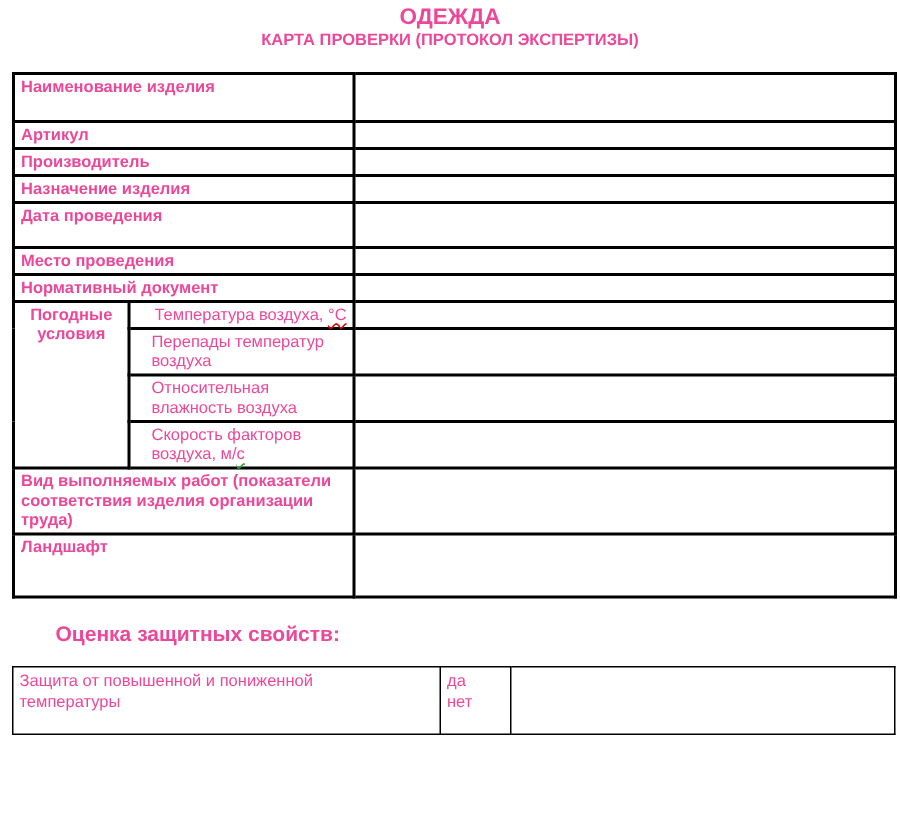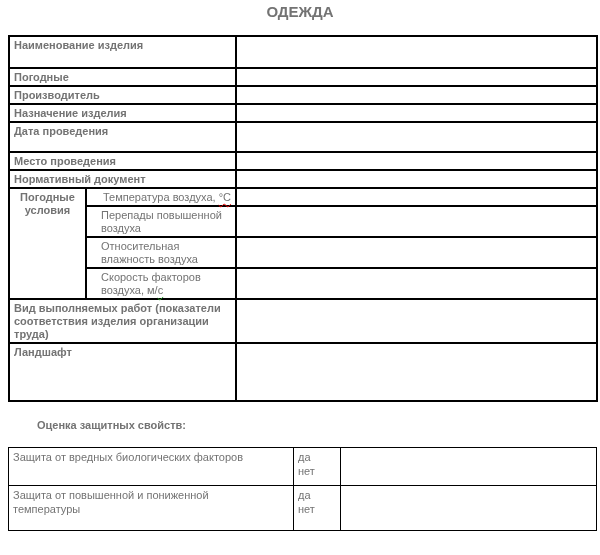--- a/index.html
+++ b/index.html
@@ -1,71 +1,72 @@
 <!DOCTYPE html>
 <html><head>
 <meta charset="utf-8">
 <style>
   html,body{margin:0;padding:0;background:#fff;}
   .page{
     position:relative;width:600px;height:555px;overflow:hidden;
-    background:#ffffff;color:#737373;
+    background:#ffffff;color:#ec4899;
     font-family:"Liberation Sans","DejaVu Sans",sans-serif;
   }
   .doc-title{padding-top:3px;text-align:center;font-weight:bold;font-size:15px;line-height:18px;}
   .doc-subtitle{text-align:center;font-weight:bold;font-size:11px;line-height:13px;}
 
   table{border-collapse:collapse;table-layout:fixed;}
   td{vertical-align:top;background:#fff;}
 
   
   .info-table{margin:14px 0 0 8px;width:588px;}
   .info-table td{border:2px solid #000;padding:1px 4px 1px 4px;}
   .info-table .lbl{font-weight:bold;font-size:11px;line-height:13px;padding-top:2px;}
   .info-table .sub-lbl{font-weight:normal;font-size:11px;line-height:13px;padding:2px 2px 1px 14px;}
   .r-name{height:32px;padding-left:28px;} .r-art{height:17px;} .r-manu{height:18px;} .r-purp{height:18px;}
   .r-date{height:30px;} .r-place{height:18px;} .r-norm{height:17px;}
   .r-w1{height:16px;text-align:center;} .r-w2{height:27px;} .r-w3{height:27px;margin-top:16px;} .r-w4{height:28px;}
-  .r-work{height:44px;} .r-land{height:58px;}
+  .r-work{height:44px;} .r-land{height:42px;}
 
   
-  .section-heading{margin:16px 0 0 37px;font-weight:bold;font-size:11px;line-height:14px;}
+  .section-heading{margin:16px 0 0 37px;font-weight:bold;font-size:14px;line-height:14px;}
   .prot-table{margin:15px 0 0 8px;width:588px;}
   .prot-table td{border:1px solid #000;font-size:11px;line-height:14px;padding:2px 4px;}
   .prot-table .p-label{padding-right:24px;}
   .pr-1{height:38px;} .pr-2{height:39px;} .pr-3{height:45px;}
   .yesno div{line-height:14px;}
 
   
   .sq-red{text-decoration-line:underline;text-decoration-style:wavy;
           text-decoration-color:#e80000;text-decoration-thickness:1px;text-underline-offset:2px;}
   .sq-green{text-decoration-line:underline;text-decoration-style:wavy;
           text-decoration-color:#26a026;text-decoration-thickness:1px;text-underline-offset:2px;}
 </style>
 </head>
 <body>
 
 <div class="page">
 
   <div class="doc-title">ОДЕЖДА</div>
+  <div class="doc-subtitle">КАРТА ПРОВЕРКИ (ПРОТОКОЛ ЭКСПЕРТИЗЫ)</div>
 
   <table class="info-table">
     <colgroup>
         <col style="width:77px">
         <col style="width:150px">
         <col style="width:361px">
       </colgroup>
 
     <tbody>
         <tr class="r-name">
       <td colspan="2" class="lbl">Наименование изделия</td>
       <td></td>
     </tr>
     <tr class="r-art">
-      <td colspan="2" class="lbl">Погодные</td>
+      <td colspan="2" class="lbl">Артикул</td>
       <td></td>
     </tr>
     <tr class="r-manu">
       <td colspan="2" class="lbl">Производитель</td>
       <td></td>
     </tr>
     <tr class="r-purp">
       <td colspan="2" class="lbl">Назначение изделия</td>
       <td></td>
     </tr>
@@ -81,21 +82,21 @@
       <td colspan="2" class="lbl">Нормативный документ</td>
       <td></td>
     </tr>
 
     <tr class="r-w1">
       <td rowspan="4" class="lbl">Погодные условия</td>
       <td class="sub-lbl"><span>Температура воздуха, </span><span class="sq-red">°С</span></td>
       <td></td>
     </tr>
     <tr class="r-w2">
-      <td class="sub-lbl">Перепады повышенной воздуха</td>
+      <td class="sub-lbl">Перепады температур воздуха</td>
       <td></td>
     </tr>
     <tr class="r-w3">
       <td class="sub-lbl">Относительная влажность воздуха</td>
       <td></td>
     </tr>
     <tr class="r-w4">
       <td class="sub-lbl"><span>Скорость факторов воздуха, м/</span><span class="sq-green">с</span></td>
       <td></td>
     </tr>
@@ -114,28 +115,20 @@
   <div class="section-heading">Оценка защитных свойств:</div>
 
   <table class="prot-table">
     <colgroup>
         <col style="width:285px">
         <col style="width:47px">
         <col style="width:256px">
       </colgroup>
 
     <tbody>
-        <tr class="pr-1">
-      <td class="p-label">Защита от вредных биологических факторов</td>
-      <td class="yesno">
-        <div>да</div>
-        <div>нет</div>
-      </td>
-      <td></td>
-    </tr>
 
 
     <tr class="pr-3">
       <td class="p-label">Защита от повышенной и пониженной температуры</td>
       <td class="yesno">
         <div>да</div>
         <div>нет</div>
       </td>
       <td></td>
     </tr>

